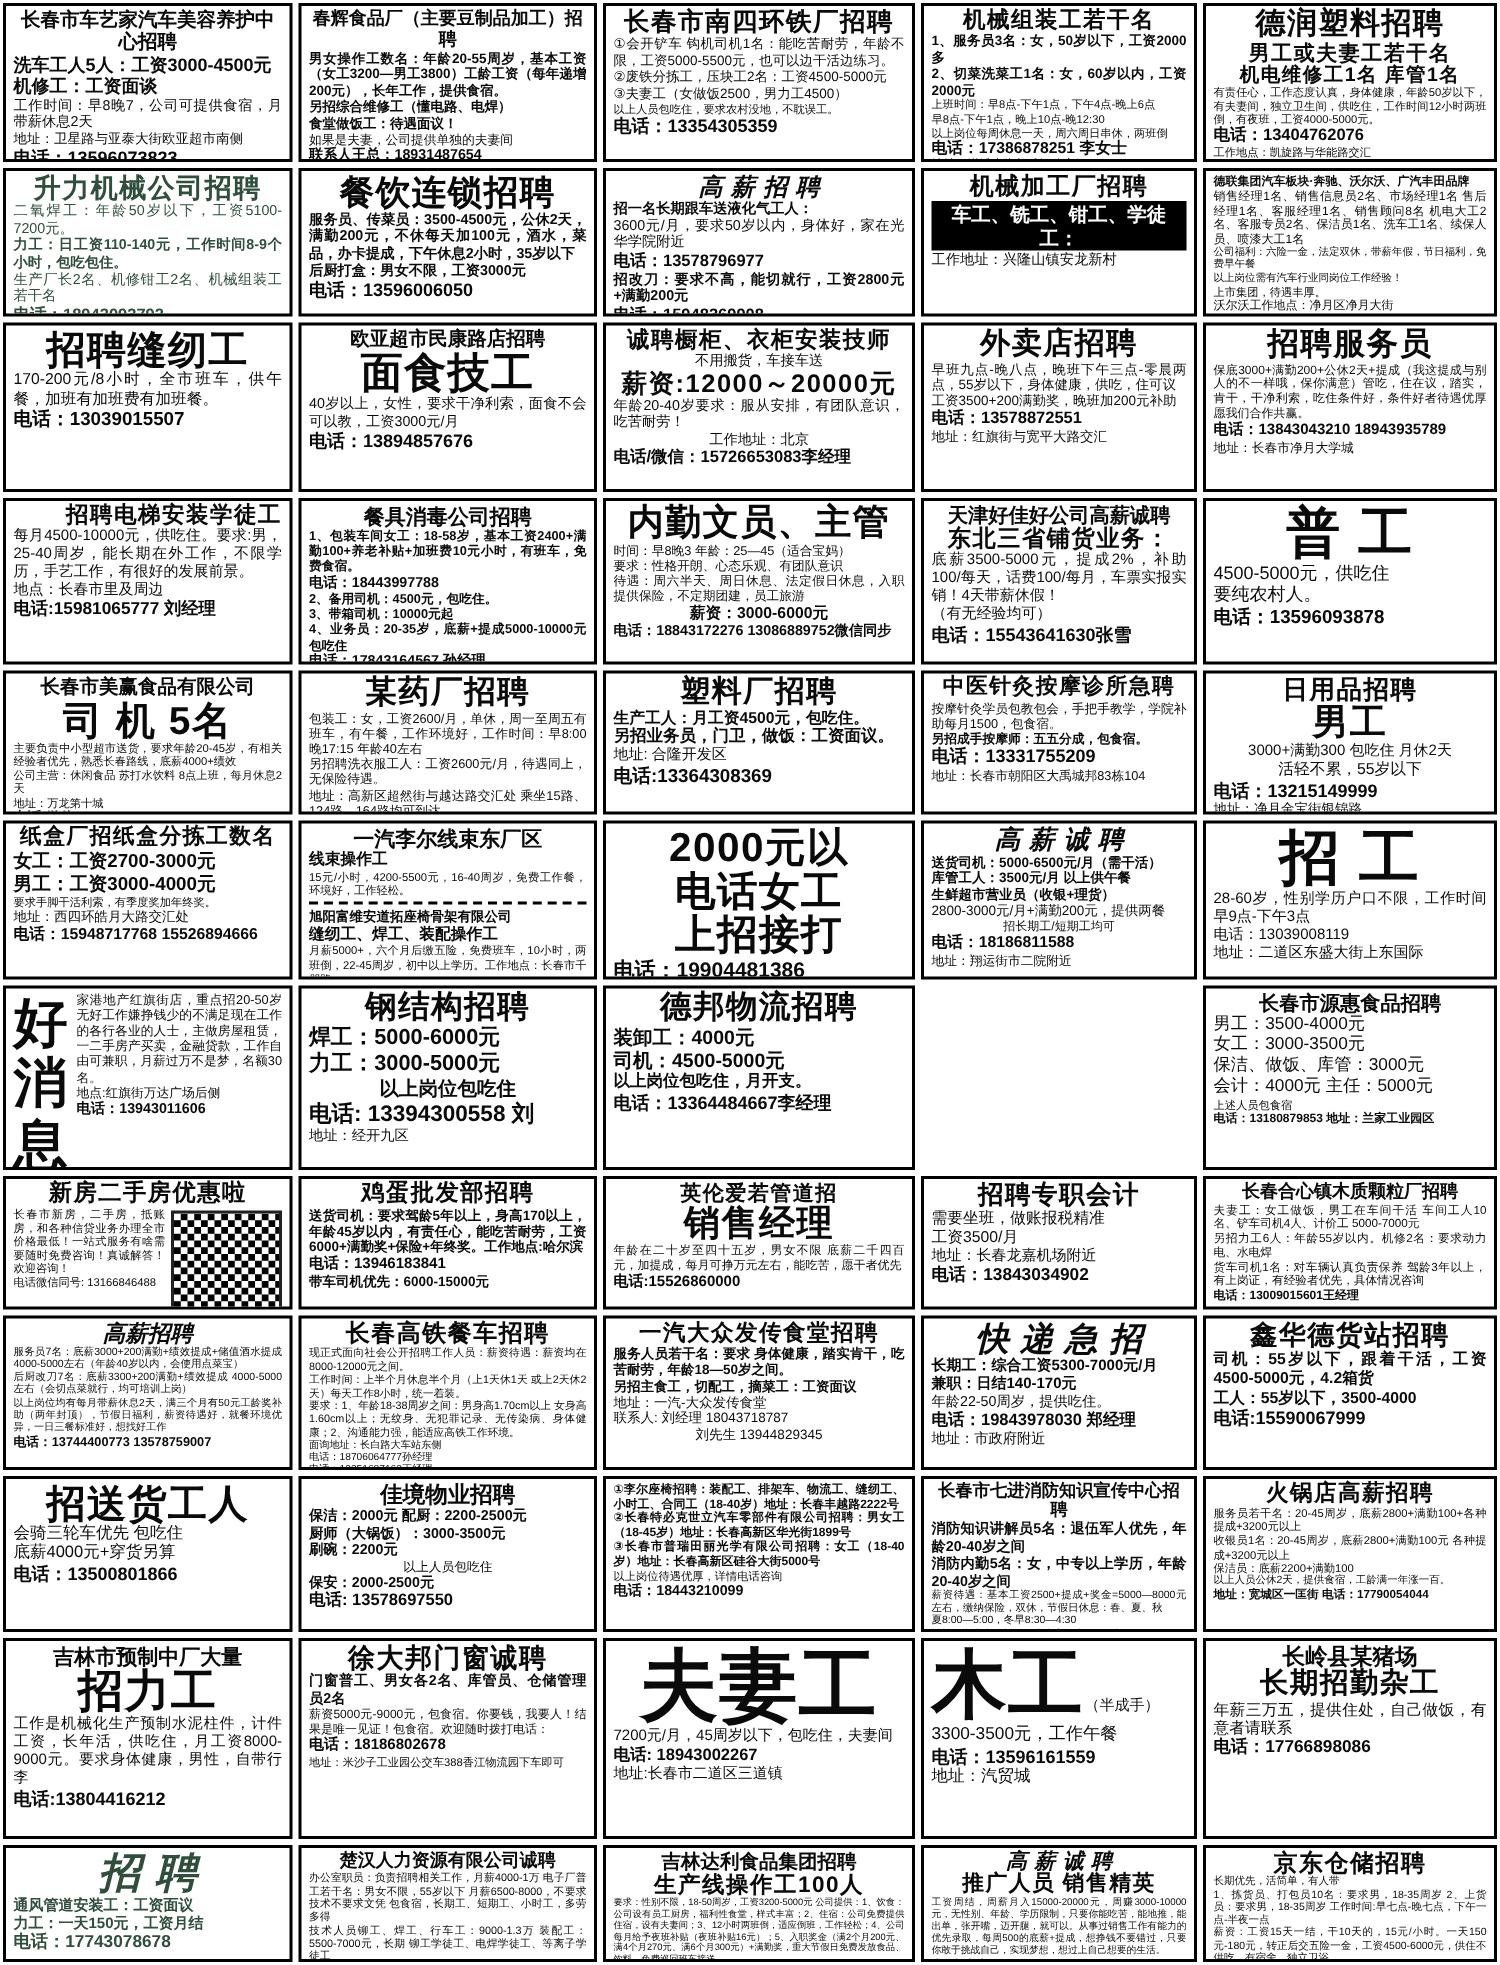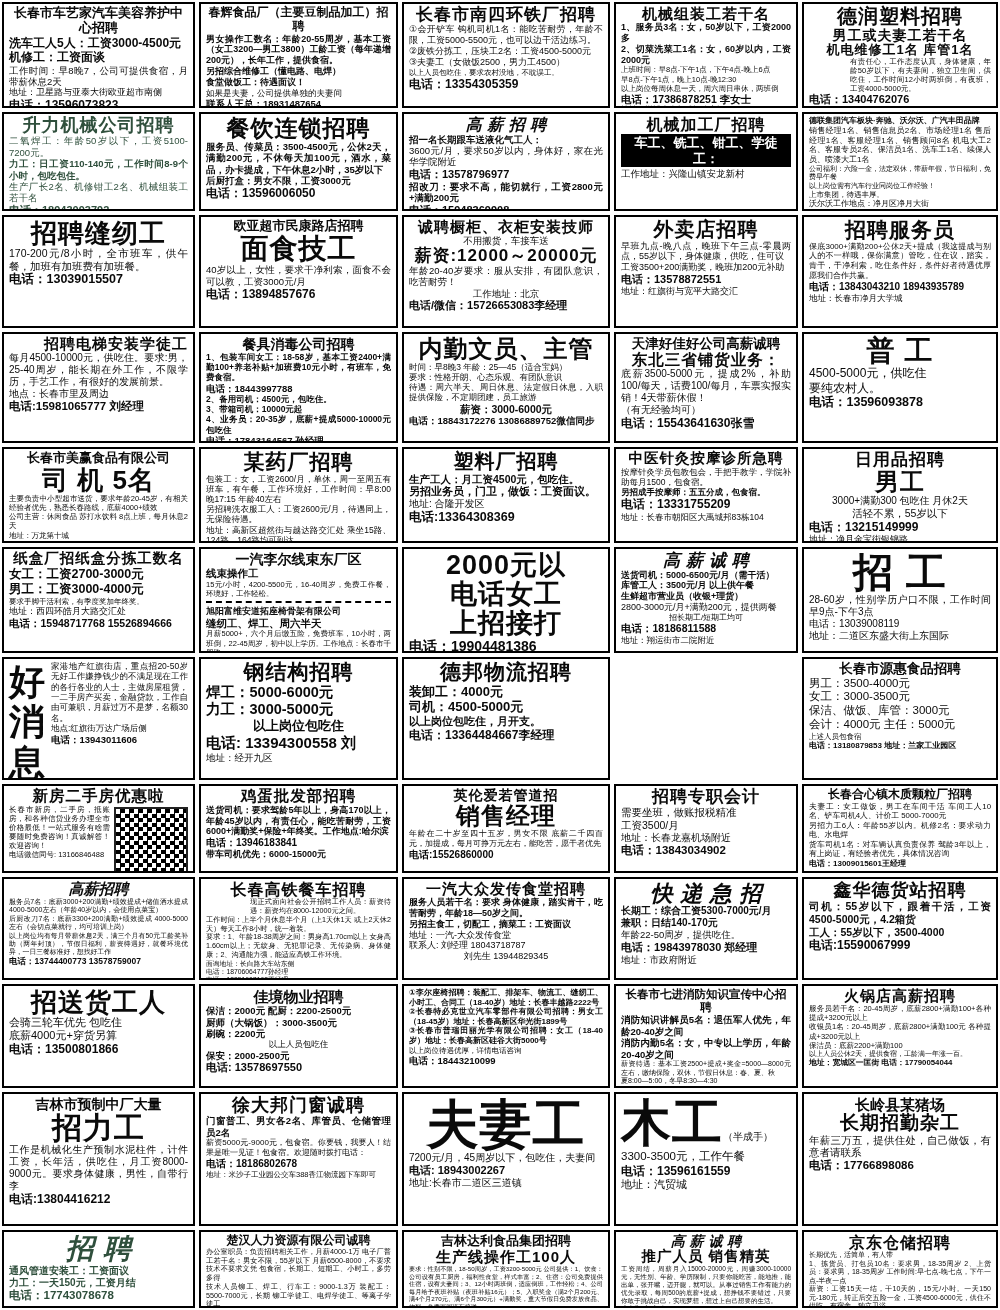--- a/index.html
+++ b/index.html
@@ -61,21 +61,21 @@
         <div class="b ps" style="font-size: 7.5px;">上班时间：早8点-下午1点，下午4点-晚上6点</div>
         <div class="b ps pc" style="font-size: 7.5px;">早8点-下午1点，晚上10点-晚12:30</div>
         <div class="b ps" style="font-size: 7.5px;">以上岗位每周休息一天，周六周日串休，两班倒</div>
         <div class="b phone" style="font-size: 10.5px;">电话：17386878251 李女士</div>
         <div class="b ps" style="font-size: 8px;">地址：洋浦大街与武汉路交汇</div>
       </div>
       <div class="ad" style="grid-area: 1 / 5;">
         <div class="b t1" style="font-size: 20px;">德润塑料招聘</div>
         <div class="b t1" style="font-size: 14px;">男工或夫妻工若干名</div>
         <div class="b t1" style="font-size: 13px;">机电维修工1名 库管1名</div>
-        <div class="b ps" style="font-size: 7.5px; margin-left: 41px;">有责任心，工作态度认真，身体健康，年龄50岁以下，有夫妻间，独立卫生间，供吃住，工作时间12小时两班倒，有夜班，工资4000-5000元。</div>
+        <div class="b ps" style="font-size: 7.5px;">有责任心，工作态度认真，身体健康，年龄50岁以下，有夫妻间，独立卫生间，供吃住，工作时间12小时两班倒，有夜班，工资4000-5000元。</div>
         <div class="b phone" style="font-size: 11px;">电话：13404762076</div>
         <div class="b ps" style="font-size: 7.5px;">工作地点：凯旋路与华能路交汇</div>
       </div>
       <div class="ad" style="grid-area: 2 / 1; color: rgb(47, 79, 60);">
         <div class="b t1" style="font-size: 18px;">升力机械公司招聘</div>
         <div class="b p" style="font-size: 9.5px;">二氧焊工：年龄50岁以下，工资5100-7200元。</div>
         <div class="b p pb" style="font-size: 9.5px;">力工：日工资110-140元，工作时间8-9个小时，包吃包住。</div>
         <div class="b p" style="font-size: 9.5px;">生产厂长2名、机修钳工2名、机械组装工若干名</div>
         <div class="b phone" style="font-size: 11px;">电话：18943093792</div>
       </div>
@@ -163,21 +163,21 @@
         <div class="b phone" style="font-size: 9.5px;">电话：18843172276 13086889752微信同步</div>
       </div>
       <div class="ad" style="grid-area: 4 / 4;">
         <div class="b t2" style="font-size: 13.5px;">天津好佳好公司高薪诚聘</div>
         <div class="b t1" style="font-size: 15.5px;">东北三省铺货业务：</div>
         <div class="b p" style="font-size: 10px;">底薪3500-5000元，提成2%，补助100/每天，话费100/每月，车票实报实销！4天带薪休假！</div>
         <div class="b p" style="font-size: 10px;">（有无经验均可）</div>
         <div class="b phone" style="font-size: 12px;">电话：15543641630张雪</div>
       </div>
       <div class="ad" style="grid-area: 4 / 5;">
-        <div class="b t1" style="font-size: 28px;">普 工</div>
+        <div class="b t1" style="font-size: 36px;">普 工</div>
         <div class="b p" style="font-size: 12px;">4500-5000元，供吃住</div>
         <div class="b p" style="font-size: 12px;">要纯农村人。</div>
         <div class="b p pb" style="font-size: 12.5px;">电话：13596093878</div>
       </div>
       <div class="ad" style="grid-area: 5 / 1;">
         <div class="b t2" style="font-size: 13px;">长春市美赢食品有限公司</div>
         <div class="b t1" style="font-size: 26px;">司 机 5名</div>
         <div class="b ps" style="font-size: 7.5px;">主要负责中小型超市送货，要求年龄20-45岁，有相关经验者优先，熟悉长春路线，底薪4000+绩效</div>
         <div class="b ps pc" style="font-size: 7.5px;">公司主营：休闲食品 苏打水饮料 8点上班，每月休息2天</div>
         <div class="b ps" style="font-size: 7.5px;">地址：万龙第十城</div>
@@ -218,21 +218,21 @@
         <div class="b ps" style="font-size: 7.5px;">要求手脚干活利索，有季度奖加年终奖。</div>
         <div class="b p" style="font-size: 9px;">地址：西四环皓月大路交汇处</div>
         <div class="b phone" style="font-size: 10.5px;">电话：15948717768  15526894666</div>
       </div>
       <div class="ad" style="grid-area: 6 / 2;">
         <div class="b t2" style="font-size: 14px;">一汽李尔线束东厂区</div>
         <div class="b p pb" style="font-size: 10.5px;">线束操作工</div>
         <div class="b ps" style="font-size: 7.5px;">15元/小时，4200-5500元，16-40周岁，免费工作餐，环境好，工作轻松。</div>
         <div class="b dash"></div>
         <div class="b p pb" style="font-size: 9px;">旭阳富维安道拓座椅骨架有限公司</div>
-        <div class="b p pb" style="font-size: 10.5px;">缝纫工、焊工、周六半天</div>
+        <div class="b p pb" style="font-size: 10.5px;">缝纫工、焊工、装配操作工</div>
         <div class="b ps" style="font-size: 7.5px;">月薪5000+，六个月后缴五险，免费班车，10小时，两班倒，22-45周岁，初中以上学历。工作地点：长春市千朋路</div>
       </div>
       <div class="ad" style="grid-area: 6 / 3;">
         <div class="b t1" style="font-size: 27px;">2000元以</div>
         <div class="b t1" style="font-size: 27px;">电话女工</div>
         <div class="b t1" style="font-size: 27px;">上招接打</div>
         <div class="b phone" style="font-size: 14px;">电话：19904481386</div>
       </div>
       <div class="ad" style="grid-area: 6 / 4;">
         <div class="b script" style="font-size: 17px;">高 薪 诚 聘</div>
@@ -314,21 +314,21 @@
       </div>
       <div class="ad" style="grid-area: 9 / 1;">
         <div class="b script" style="font-size: 15px;">高薪招聘</div>
         <div class="b ps" style="font-size: 7px;">服务员7名：底薪3000+200满勤+绩效提成+储值酒水提成 4000-5000左右（年龄40岁以内，会使用点菜宝）</div>
         <div class="b ps" style="font-size: 7px;">后厨改刀7名：底薪3300+200满勤+绩效提成 4000-5000左右（会切点菜就行，均可培训上岗）</div>
         <div class="b ps" style="font-size: 6.8px;">以上岗位均有每月带薪休息2天，满三个月有50元工龄奖补助（两年封顶），节假日福利，薪资待遇好，就餐环境优异，一日三餐标准好，想找好工作</div>
         <div class="b ps pb" style="font-size: 8.5px;">电话：13744400773  13578759007</div>
       </div>
       <div class="ad" style="grid-area: 9 / 2;">
         <div class="b t1" style="font-size: 16px;">长春高铁餐车招聘</div>
-        <div class="b ps" style="font-size: 7.2px; margin-left: 44px;">现正式面向社会公开招聘工作人员：薪资待遇：薪资均在8000-12000元之间。</div>
+        <div class="b ps" style="font-size: 7.2px;">现正式面向社会公开招聘工作人员：薪资待遇：薪资均在8000-12000元之间。</div>
         <div class="b ps" style="font-size: 7.2px;">工作时间：上半个月休息半个月（上1天休1天 或上2天休2天）每天工作8小时，统一着装。</div>
         <div class="b ps" style="font-size: 7.2px;">要求：1、年龄18-38周岁之间：男身高1.70cm以上 女身高1.60cm以上；无纹身、无犯罪记录、无传染病、身体健康；2、沟通能力强，能适应高铁工作环境。</div>
         <div class="b ps pc" style="font-size: 6.8px;">面询地址：长白路大车站东侧</div>
         <div class="b ps pc" style="font-size: 6.8px;">电话：18706064777孙经理</div>
         <div class="b ps pc" style="font-size: 6.8px;">电话：13351607163王经理</div>
       </div>
       <div class="ad" style="grid-area: 9 / 3;">
         <div class="b t1" style="font-size: 15px;">一汽大众发传食堂招聘</div>
         <div class="b p pb" style="font-size: 9px;">服务人员若干名：要求 身体健康，踏实肯干，吃苦耐劳，年龄18—50岁之间。</div>
         <div class="b p pb" style="font-size: 9px;">另招主食工，切配工，摘菜工：工资面议</div>

